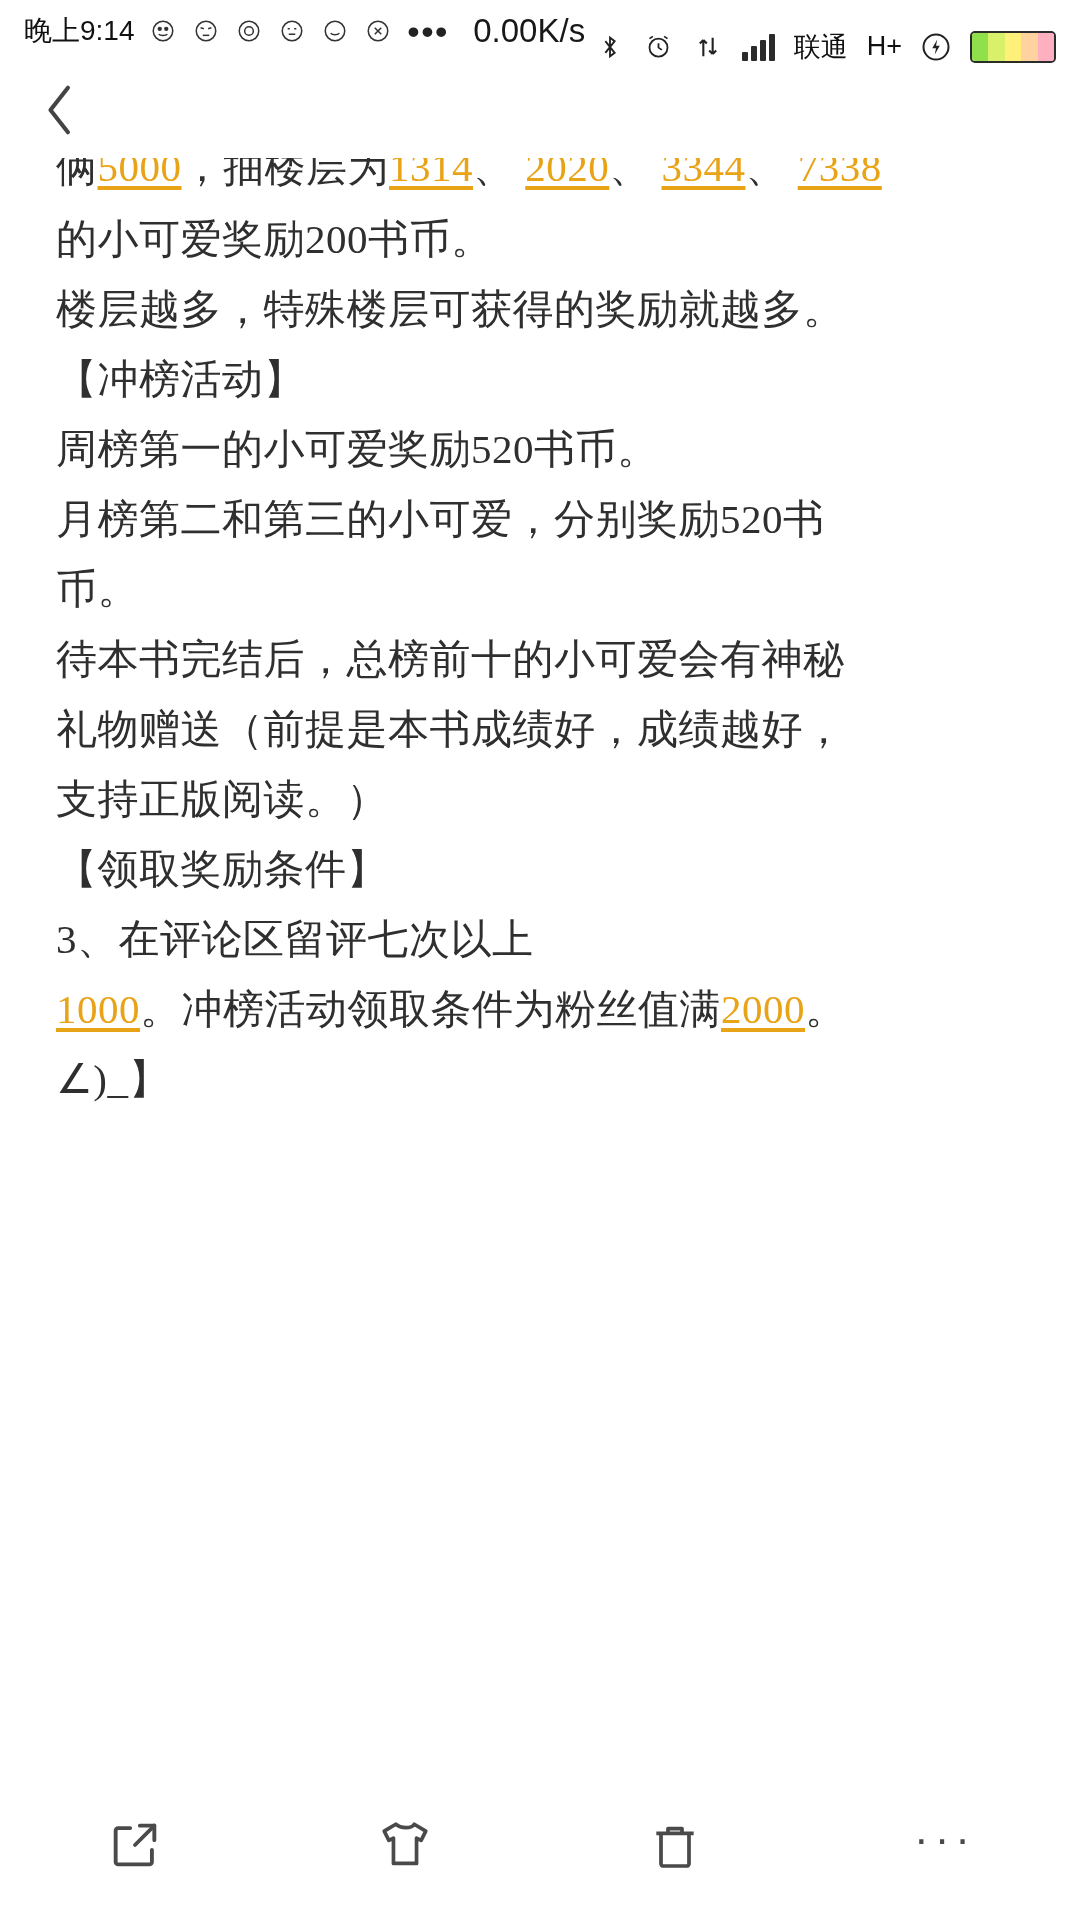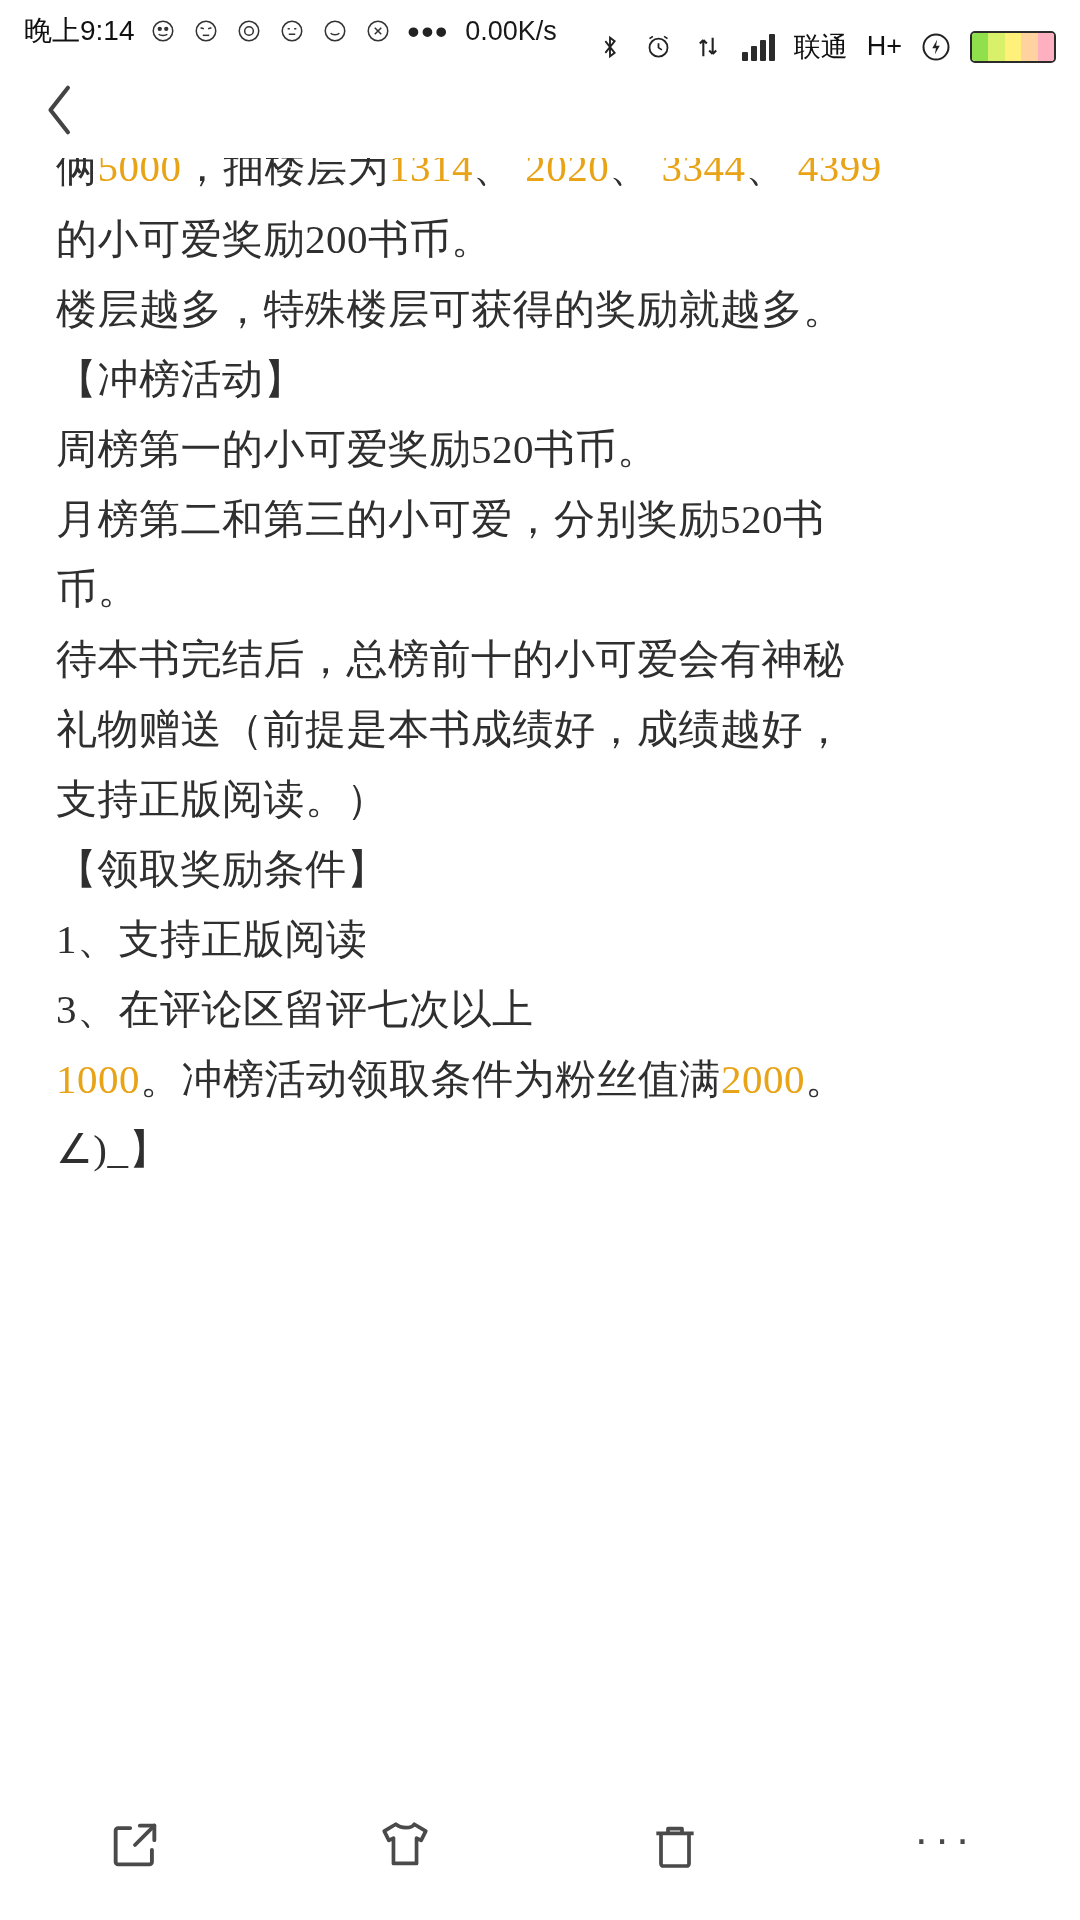--- a/index.html
+++ b/index.html
@@ -26,21 +26,21 @@
   .status-time { font-size: 28px; font-weight: 400; color: #111; }
   .sb-icon {
     width: 30px; height: 30px;
     display: inline-flex; align-items: center; justify-content: center;
     color: #3a3a3a;
     font-size: 23px;
     line-height: 1;
   }
   .sb-icon svg { display: block; }
   .dots-icon { font-size: 34px; letter-spacing: 2px; font-weight: 700; color:#222; margin-left: 2px;}
-  .status-mid { margin-left: 16px; font-size: 27px; color: #181818; }
+  .status-mid { margin-left: 24px; font-size: 33px; color: #181818; }
   .status-right {
     margin-left: auto;
     display: flex; align-items: center; gap: 19px; margin-top: 31px;
   }
   .carrier { font-size: 27px; color: #111; }
   .net-type { font-size: 27px; color: #111; }
   .battery-strip {
     width: 86px; height: 32px;
     border: 2px solid #2b2b2b;
     border-radius: 5px;
@@ -98,20 +98,21 @@
   }
   .line {
     font-family: "Liberation Serif", serif;
     font-size: 41px;
     line-height: 70px;
     color: #2f2f2f;
     letter-spacing: 0.5px;
   }
   .link {
     color: #e8a317;
+    text-decoration: underline;
     text-underline-offset: 5px;
   }
 
   
   .toolbar {
     position: absolute;
     left: 0; right: 0;
     bottom: 0;
     height: 150px;
     display: flex;
@@ -231,33 +232,32 @@
 <div class="header">
   <div class="back-btn">
     <svg width="34" height="54" viewBox="0 0 20 34" fill="none" stroke="#444" stroke-width="2.6" stroke-linecap="round" stroke-linejoin="round">
       <path d="M15 3L4 17l11 14"></path>
     </svg>
   </div>
 </div>
 
 <div class="content">
   <div class="clip-top">
-    <div class="line"><span>俩</span><span class="link">5000</span><span>，抽楼层为</span><span class="link">1314</span><span>、 </span><span class="link">2020</span><span>、 </span><span class="link">3344</span><span>、 </span><span class="link">4399</span></div>
+    <div class="line"><span>俩</span><span class="link">5000</span><span>，抽楼层为</span><span class="link">1314</span><span>、 </span><span class="link">2020</span><span>、 </span><span class="link">3344</span><span>、 </span><span class="link">7338</span></div>
   </div>
   <div class="line"><span>的小可爱奖励200书币。</span></div>
   <div class="line"><span>楼层越多，特殊楼层可获得的奖励就越多。</span></div>
   <div class="line"><span>【冲榜活动】</span></div>
   <div class="line"><span>周榜第一的小可爱奖励520书币。</span></div>
   <div class="line"><span>月榜第二和第三的小可爱，分别奖励520书</span></div>
   <div class="line"><span>币。</span></div>
   <div class="line"><span>待本书完结后，总榜前十的小可爱会有神秘</span></div>
   <div class="line"><span>礼物赠送（前提是本书成绩好，成绩越好，</span></div>
   <div class="line"><span>支持正版阅读。）</span></div>
   <div class="line"><span>【领取奖励条件】</span></div>
-  <div class="line"><span>1、支持正版阅读</span></div>
   <div class="line"><span>3、在评论区留评七次以上</span></div>
   <div class="line"><span class="link">1000</span><span>。冲榜活动领取条件为粉丝值满</span><span class="link">2000</span><span>。</span></div>
   <div class="line"><span>∠)_】</span></div>
 </div>
 
 <div class="toolbar">
   <div class="tb-item">
     <span>
       <svg width="58" height="58" viewBox="0 0 24 24" fill="none" stroke="#4a4a4a" stroke-width="1.6" stroke-linecap="round" stroke-linejoin="round">
         <path d="M14 4h6v6"></path>

